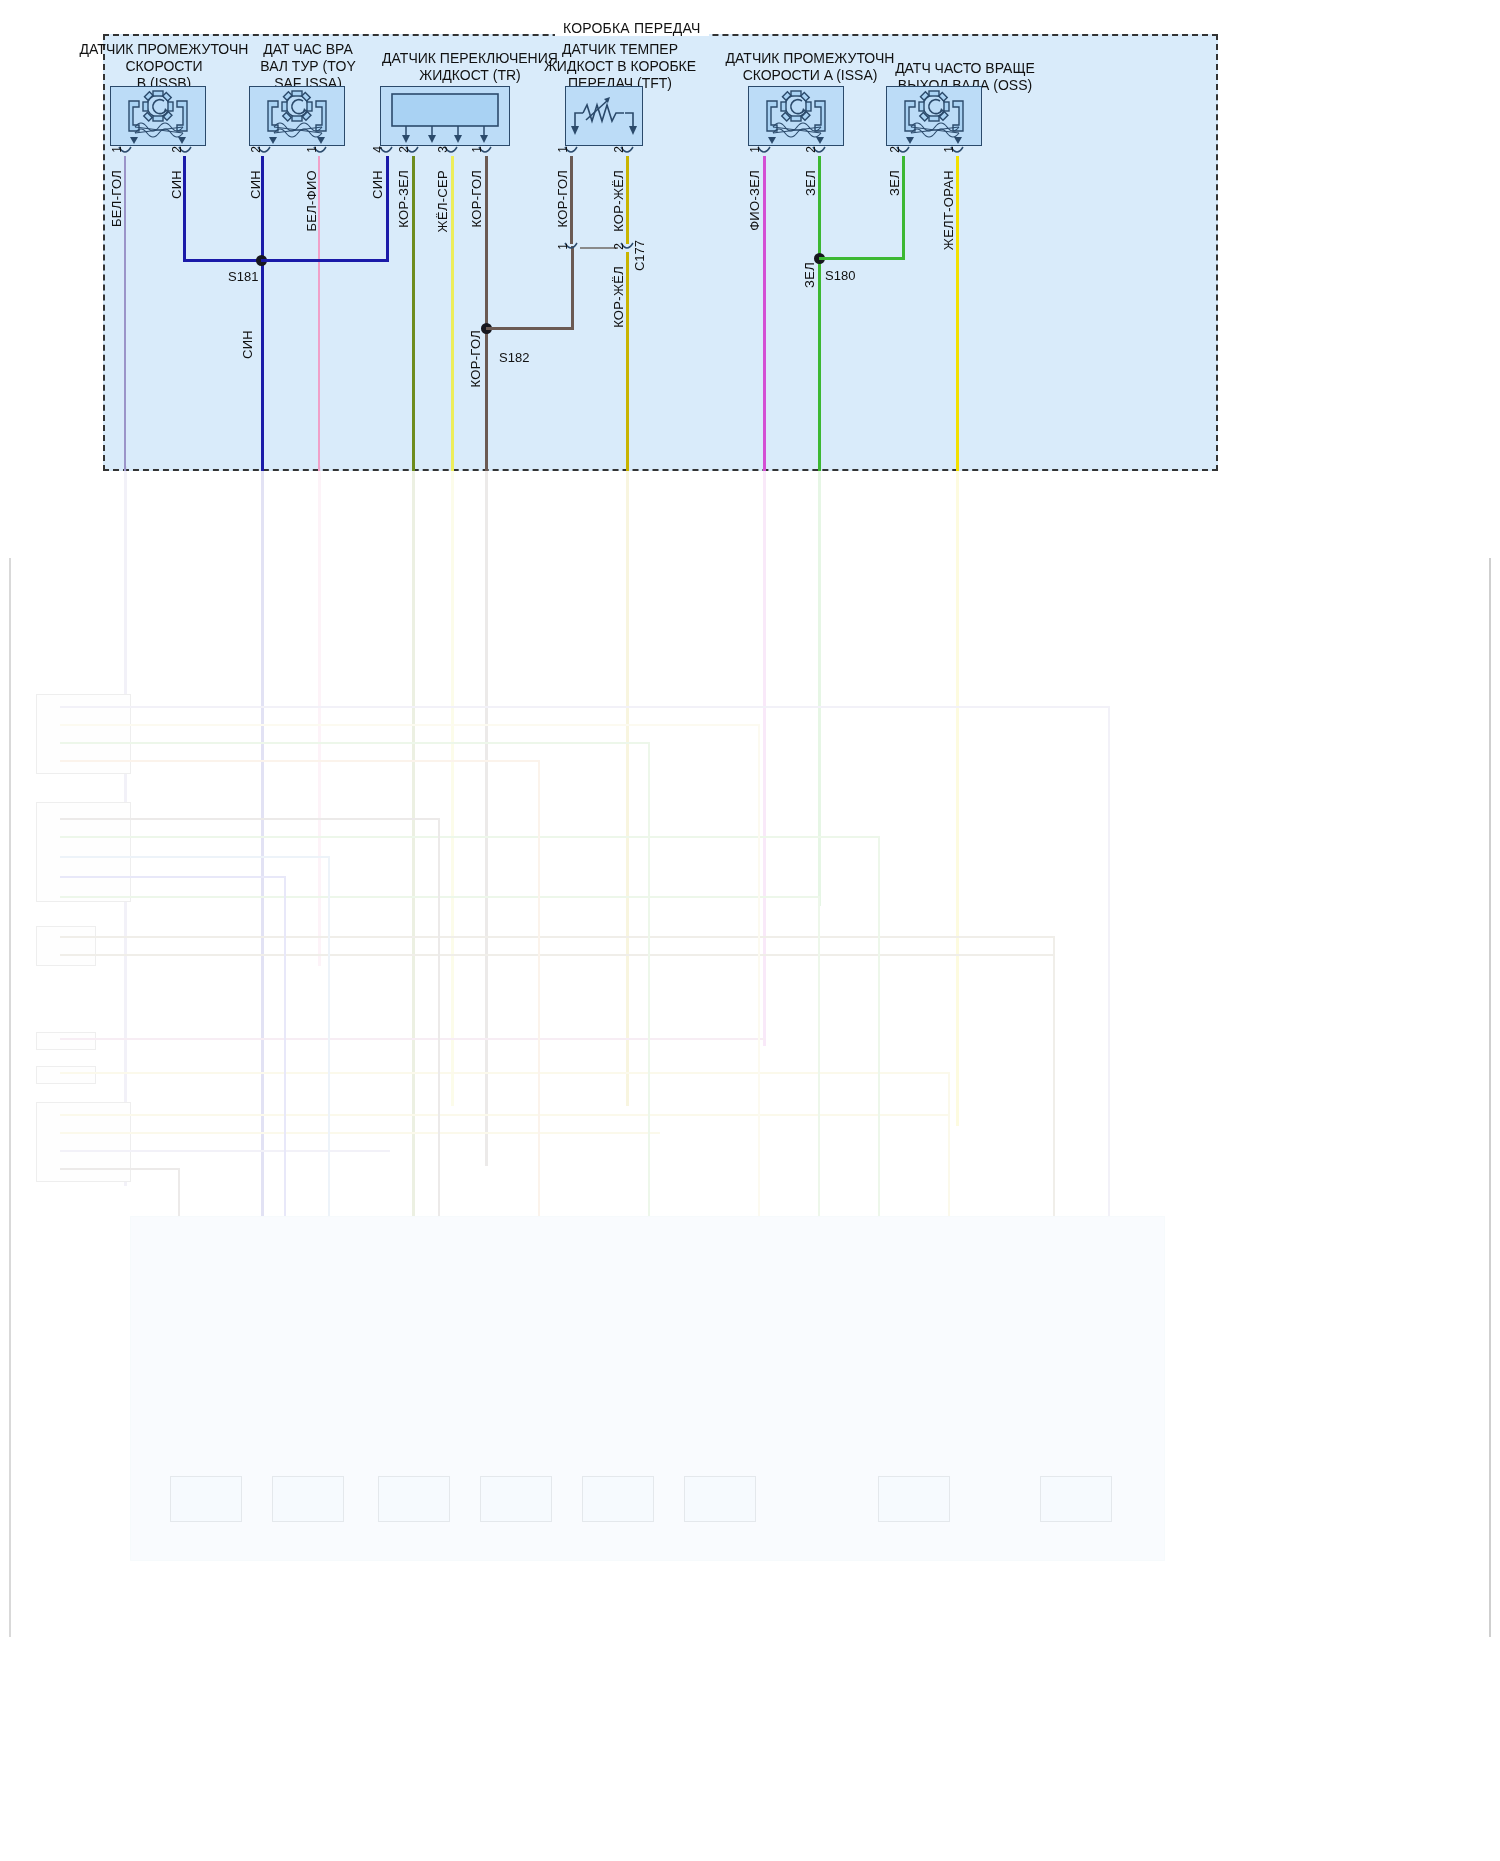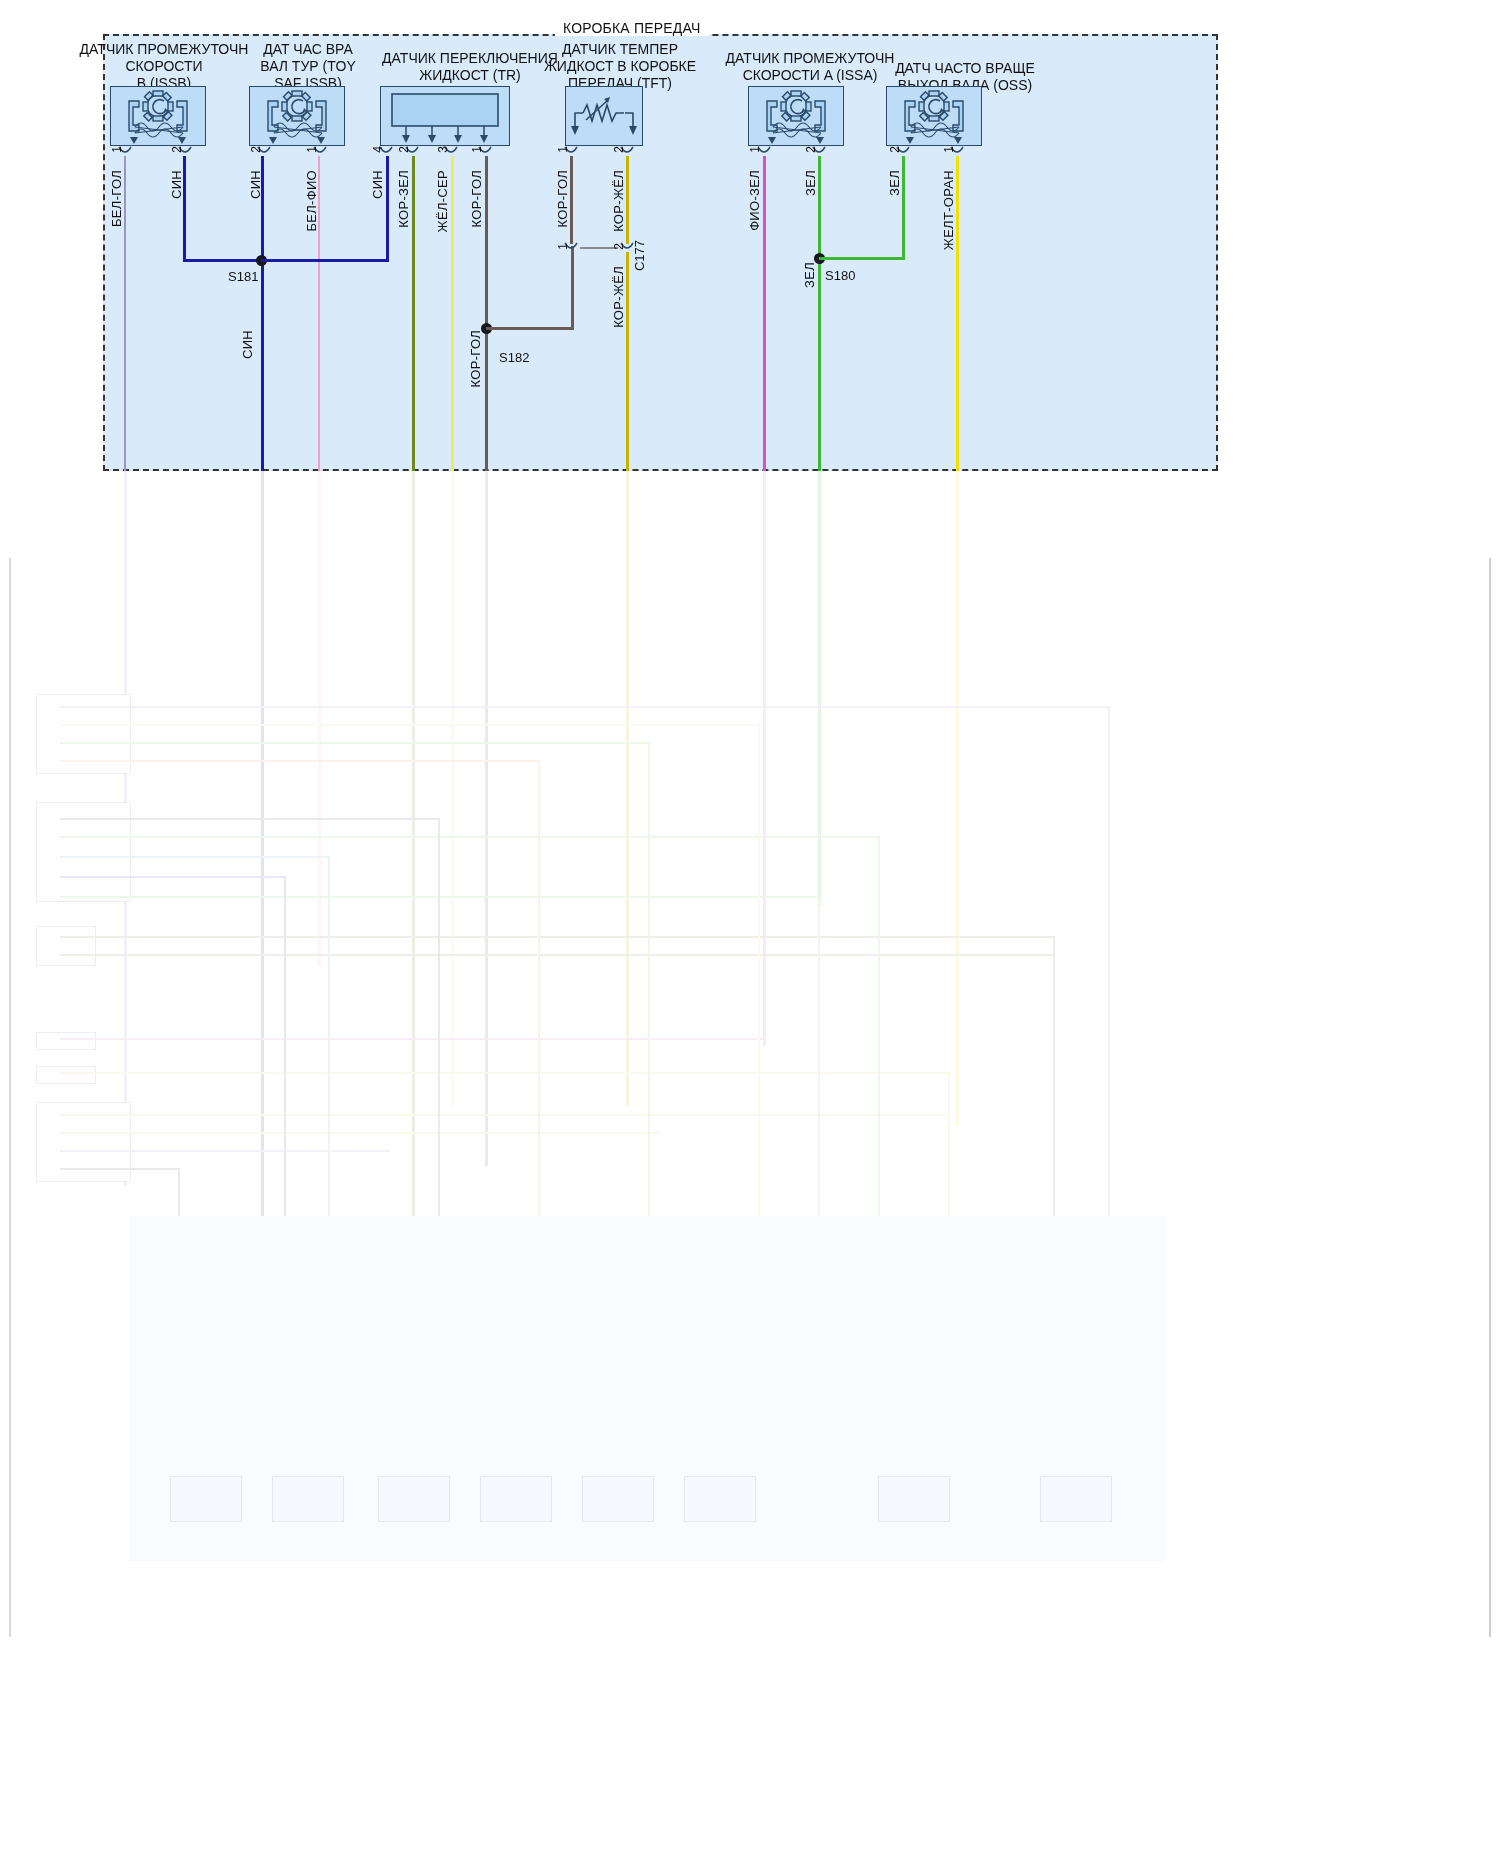--- a/index.html
+++ b/index.html
@@ -102,21 +102,21 @@
   <div class="pinnum" style="left:170px;top:146px;">2</div>
   <div class="wname" style="left:109px;top:170px;">БЕЛ-ГОЛ</div>
   <div class="wname" style="left:169px;top:170px;">СИН</div>
 
   <div class="w" style="left:124px;top:156px;width:2px;height:315px;background:#9b94c8;"></div>
   <div class="w" style="left:183px;top:156px;width:3px;height:106px;background:#1a1aa8;"></div>
   <div class="w" style="left:183px;top:259px;width:78px;height:3px;background:#1a1aa8;"></div>
 
   <div class="slabel" style="left:228px;top:41px;width:160px;">ДАТ ЧАС ВРА
 ВАЛ ТУР (TOY
-SAF ISSB)</div>
+SAF ISSA)</div>
 
   <div class="sbox" style="left:249px;top:86px;width:96px;height:60px;">
     <svg width="94" height="58" viewBox="0 0 94 58">
       <rect x="0" y="0" width="94" height="58" fill="#bcdcf7"></rect>
       <path d="M18 14 h10 v6 h-6 v18 h6 v6 h-10 z" fill="#a9d2f3" stroke="#2b4a6b" stroke-width="1.4"></path>
       <path d="M76 14 h-10 v6 h6 v18 h-6 v6 h10 z" fill="#a9d2f3" stroke="#2b4a6b" stroke-width="1.4"></path>
       <circle cx="47" cy="19" r="11" fill="none" stroke="#2b4a6b" stroke-width="1.4"></circle>
       <g stroke="#2b4a6b" stroke-width="1.4" fill="#a9d2f3">
         <rect x="42" y="4" width="10" height="5"></rect>
           <rect x="42" y="29" width="10" height="5"></rect>

